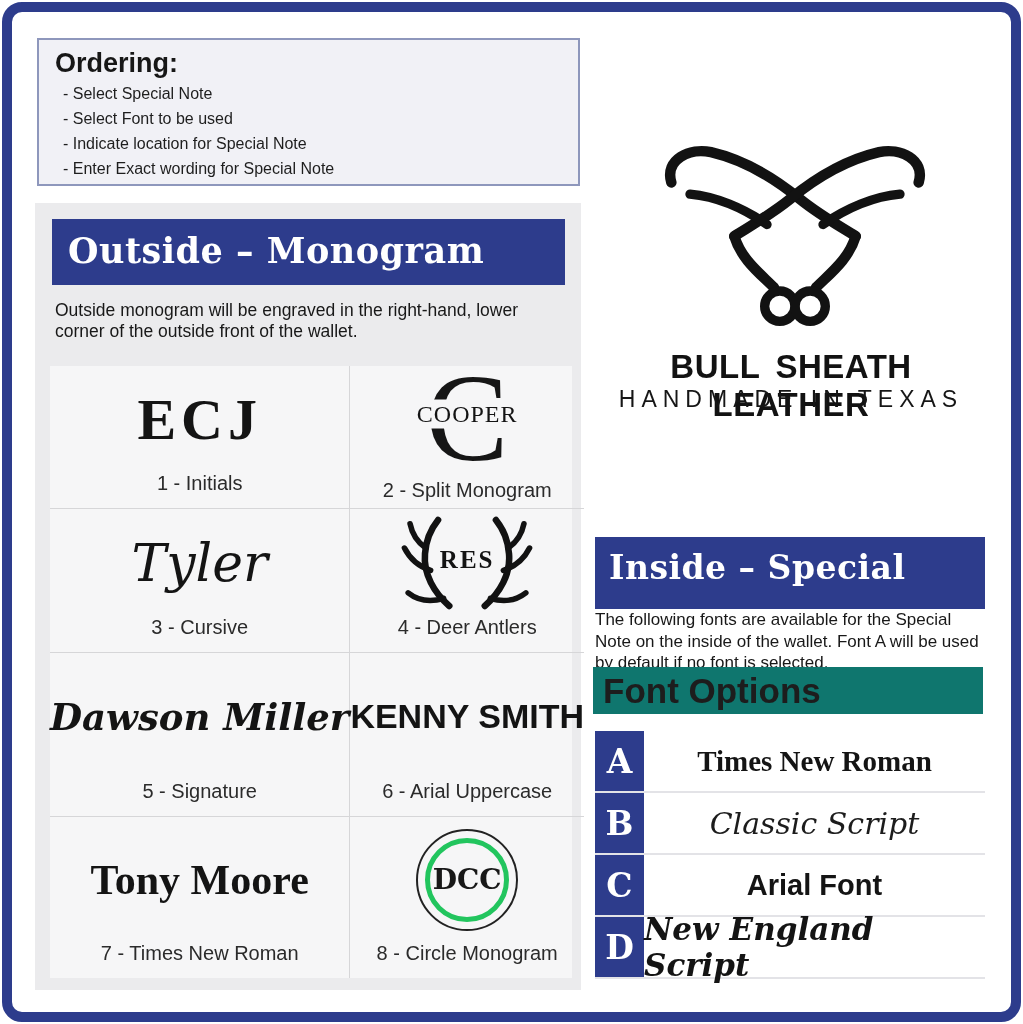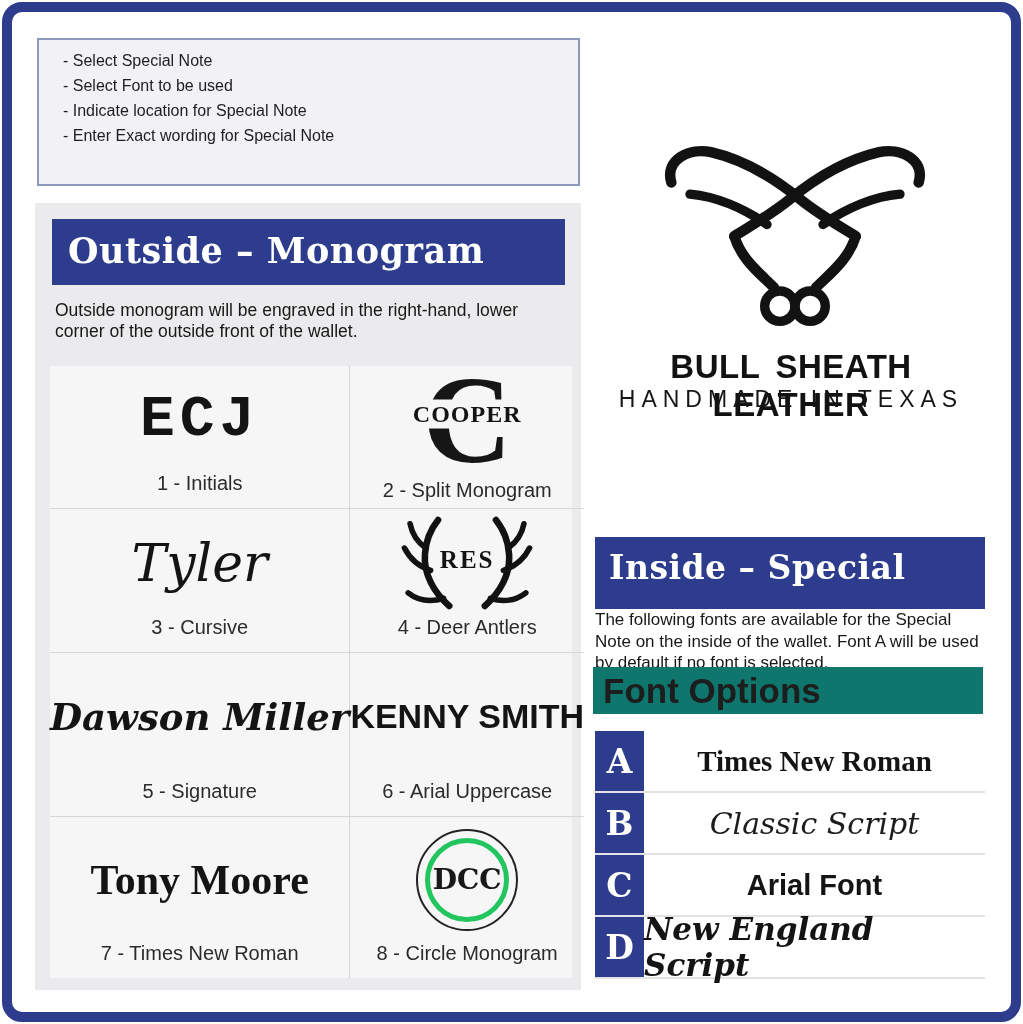--- a/index.html
+++ b/index.html
@@ -23,22 +23,22 @@
 
   .grid{position:absolute;left:15px;top:163px;width:522px;height:612px;display:grid;
         grid-template-columns:1fr 1fr;grid-template-rows:143px 144px 164px 161px;background:#f6f6f7;}
   .cell{position:relative;display:flex;flex-direction:column;align-items:center;justify-content:center;
         box-sizing:border-box;}
   .cell.bR{border-right:1.5px solid #d6d6d8;}
   .cell.bB{border-bottom:1.5px solid #d6d6d8;}
   .sample-area{flex:1;display:flex;align-items:center;justify-content:center;width:100%;}
   .cell-label{font-size:20px;color:#2b2b2b;margin-bottom:13px;}
 
-  .sample-initials{font-family:Liberation Mono, monospace;font-weight:bold;font-size:58px;letter-spacing:5px;color:#141414;}
-  .sample-split{position:relative;width:160px;height:120px;display:flex;justify-content:center;font-weight:bold;}
+  .sample-initials{font-family:Liberation Serif, serif;font-weight:bold;font-size:58px;letter-spacing:5px;color:#141414;}
+  .sample-split{position:relative;width:160px;height:120px;display:flex;align-items:center;justify-content:center;}
   .big-letter{font-family:"Liberation Serif",serif;font-size:124px;line-height:1;color:#161616;}
   .split-word{position:absolute;left:50%;top:46%;transform:translate(-50%,-50%);background:#f6f6f7;
               font-family:"Liberation Serif",serif;font-size:24px;letter-spacing:1px;color:#141414;padding:1px 3px;white-space:nowrap;}
   .sample-cursive{font-family:"DejaVu Serif",serif;font-style:italic;font-weight:500;font-size:52px;color:#141414;}
   .sample-antlers{position:relative;width:196px;height:100px;}
   .antlers-text{position:absolute;left:50%;top:47%;transform:translate(-50%,-50%);
                 font-family:"Liberation Serif",serif;font-weight:bold;font-size:25px;letter-spacing:2px;color:#141414;}
   .sample-signature{font-family:"DejaVu Serif",serif;font-style:italic;font-weight:bold;font-size:37px;color:#141414;white-space:nowrap;text-align:center;}
   .sample-arial{font-family:"Liberation Sans",sans-serif;font-weight:800;font-size:34px;color:#141414;white-space:nowrap;}
   .sample-times{font-family:"Liberation Serif",serif;font-weight:bold;font-size:42px;color:#141414;white-space:nowrap;}
@@ -73,20 +73,21 @@
 
   svg .stroke{fill:none;stroke:#121212;stroke-linecap:round;stroke-linejoin:round;}
 </style>
 </head>
 <body>
 
 <div class="page">
   <div class="frame"></div>
 
   <div class="ordering-box">
+    <div class="ordering-title">Ordering:</div>
     <div class="ordering-item">- Select Special Note</div>
     <div class="ordering-item">- Select Font to be used</div>
     <div class="ordering-item">- Indicate location for Special Note</div>
     <div class="ordering-item">- Enter Exact wording for Special Note</div>
   </div>
 
   <div class="left-panel">
     <div class="banner outside-banner">Outside – Monogram</div>
     <div class="outside-desc">Outside monogram will be engraved in the right-hand, lower corner of the outside front of the wallet.</div>
 

